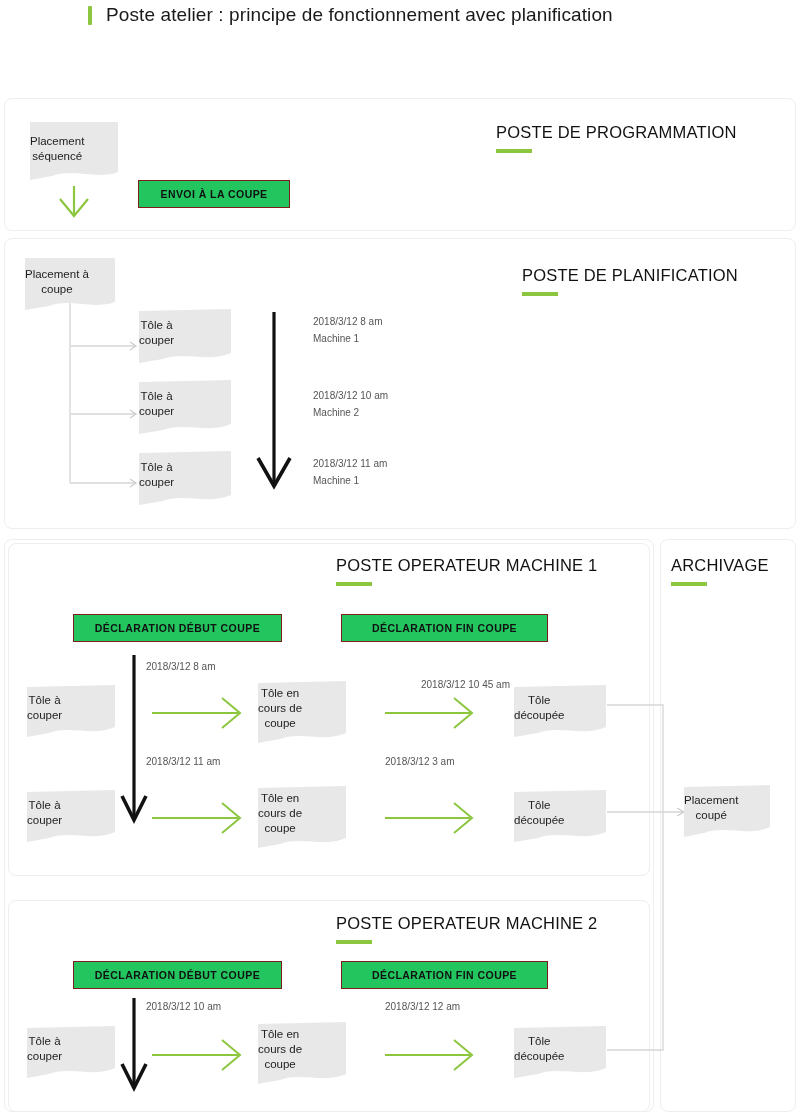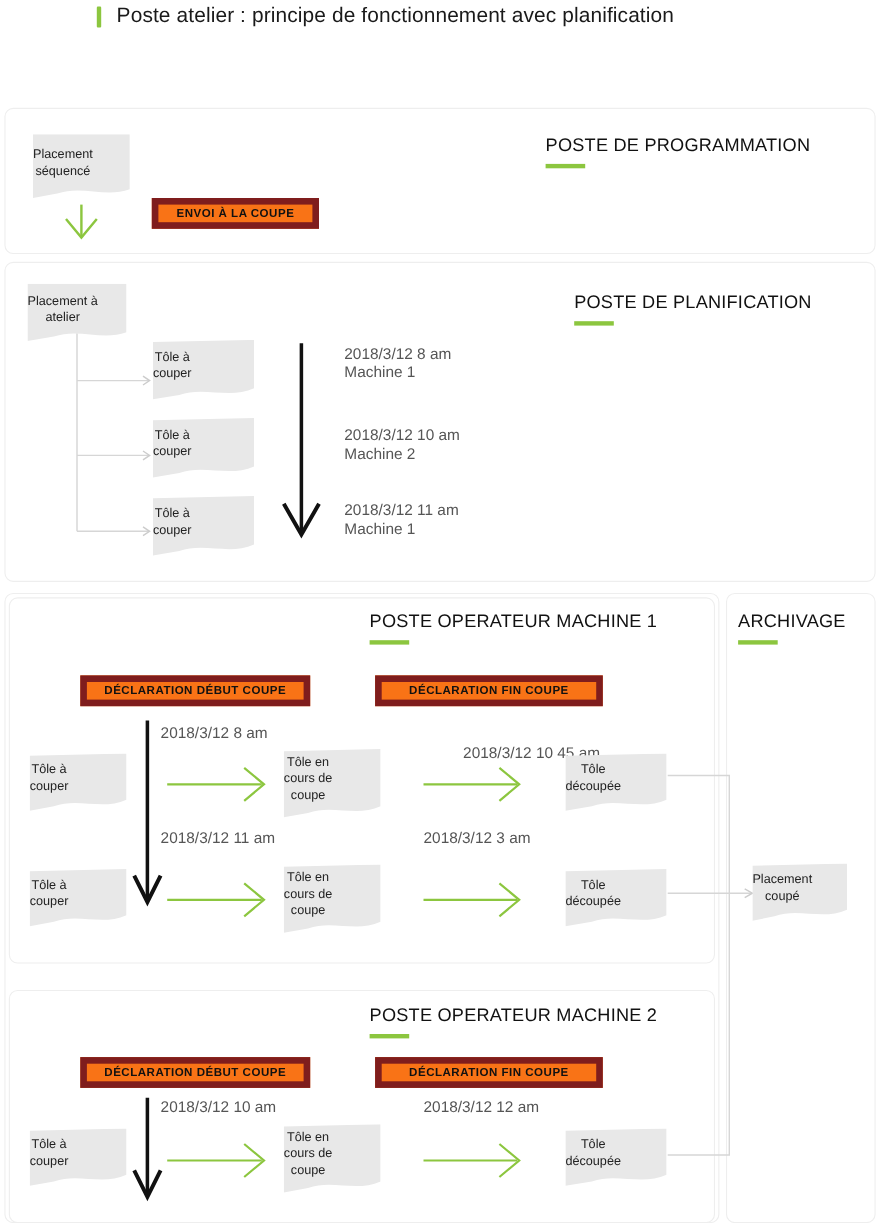--- a/index.html
+++ b/index.html
@@ -69,31 +69,31 @@
   }
   .sheet .sheet-label {
     position: relative; z-index: 1;
     padding-bottom: 11px;
     white-space: pre-line;
   }
 
   
   .action-btn {
     position: absolute;
-    background: #f97316;
-    border: 6px solid #7f1d1d;
+    background: #22c55e;
+    border: 1px solid #7f1d1d;
     display: flex; align-items: center; justify-content: center;
     font-size: 10.5px; font-weight: 700; letter-spacing: .45px;
     color: #111111; white-space: nowrap;
     z-index: 4;
   }
 
   
   .tlabel {
-    position: absolute; font-size: 14px; color: #555555;
+    position: absolute; font-size: 10px; color: #555555;
     line-height: 17px; white-space: pre-line; z-index: 3;
   }
 
   
   .ovl { position: absolute; left: 0; top: 0; overflow: visible; }
   #ovl-root { z-index: 2; }
 </style>
 </head>
 <body>
 
@@ -207,21 +207,21 @@
 séquencé</div>
   </div>
 
   <div class="action-btn" id="btn-envoi" style="left:138px;top:180px;width:152px;height:28px;">ENVOI À LA COUPE</div>
 
   <div class="sheet" id="sh-plan-src" style="left:25px;top:258px;width:90px;height:58px;">
     <svg class="sheet-bg" viewBox="0 0 90 58" preserveAspectRatio="none">
       <path d="M0,0 L90,0 L90,44 C68,52 46,40 24,48 L0,52 Z" fill="#e8e8e8"></path>
     </svg>
     <div class="sheet-label">Placement à
-atelier</div>
+coupe</div>
   </div>
 
   <div class="sheet" id="sh-q0" style="left:139px;top:309px;width:92px;height:58px;">
     <svg class="sheet-bg" viewBox="0 0 92 58" preserveAspectRatio="none">
       <path d="M0,2 L92,0 L92,44 C70,54 46,42 24,50 L0,54 Z" fill="#e8e8e8"></path>
     </svg>
     <div class="sheet-label">Tôle à
 couper</div>
   </div>
   <div class="sheet" id="sh-q1" style="left:139px;top:380px;width:92px;height:58px;">

